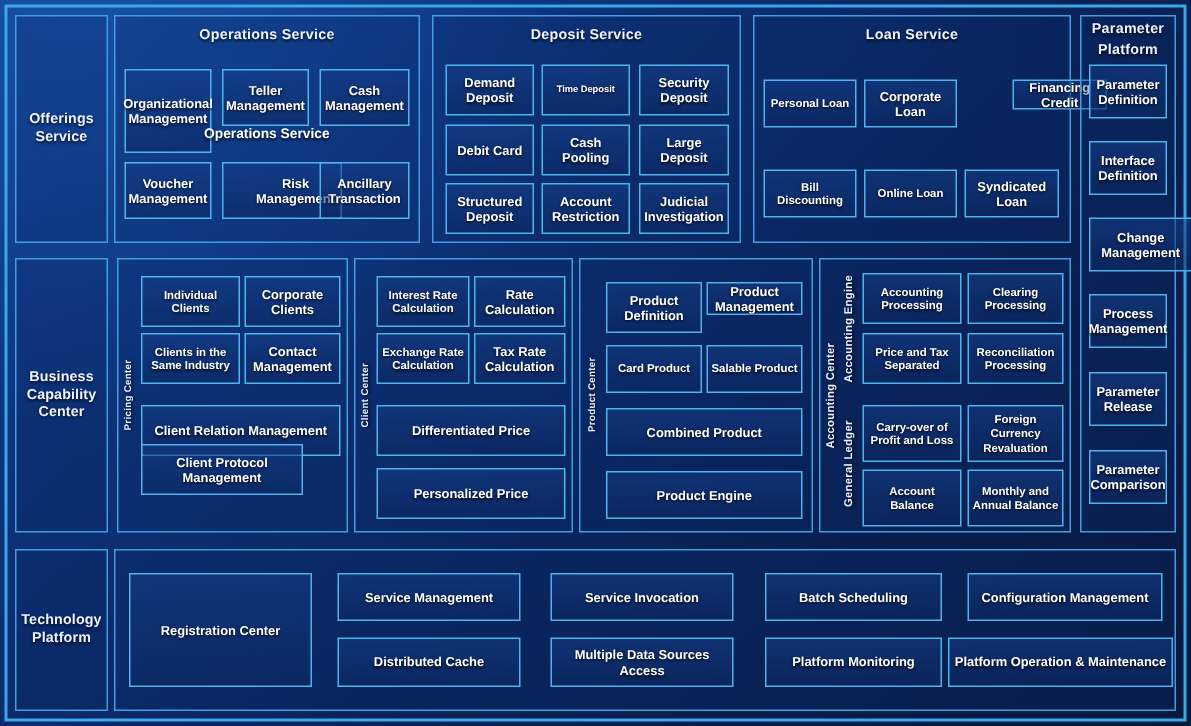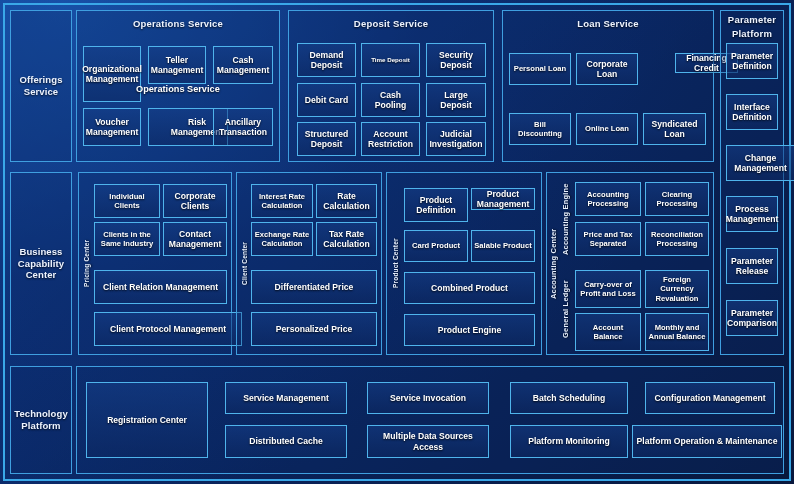--- a/index.html
+++ b/index.html
@@ -153,21 +153,21 @@
 
   <div class="side-label" style="left:10px; top:172px; width:62px; height:183px;">Business Capability Center</div>
 
   <div class="panel" style="left:78px; top:172px; width:154px; height:183px;"></div>
   <div class="vlabel" style="left:80px; top:172px; width:12px; height:183px;">Pricing Center</div>
   <div class="box xs" style="left:94px; top:184px; width:66px; height:34px;">Individual Clients</div>
   <div class="box" style="left:163px; top:184px; width:64px; height:34px;">Corporate Clients</div>
   <div class="box xs" style="left:94px; top:222px; width:66px; height:34px;">Clients in the Same Industry</div>
   <div class="box" style="left:163px; top:222px; width:64px; height:34px;">Contact Management</div>
   <div class="box" style="left:94px; top:270px; width:133px; height:34px;text-align:right;">Client Relation Management</div>
-  <div class="box" style="left:94px; top:312px; width:148px; height:34px;">Client Protocol Management</div>
+  <div class="box" style="left:94px; top:296px; width:108px; height:34px;">Client Protocol Management</div>
 
   <div class="panel" style="left:236px; top:172px; width:146px; height:183px;"></div>
   <div class="vlabel" style="left:238px; top:172px; width:12px; height:183px;">Client Center</div>
   <div class="box xs" style="left:251px; top:184px; width:62px; height:34px;">Interest Rate Calculation</div>
   <div class="box" style="left:316px; top:184px; width:61px; height:34px;">Rate Calculation</div>
   <div class="box xs" style="left:251px; top:222px; width:62px; height:34px;">Exchange Rate Calculation</div>
   <div class="box" style="left:316px; top:222px; width:61px; height:34px;">Tax Rate Calculation</div>
   <div class="box" style="left:251px; top:270px; width:126px; height:34px;">Differentiated Price</div>
   <div class="box" style="left:251px; top:312px; width:126px; height:34px;">Personalized Price</div>
 

